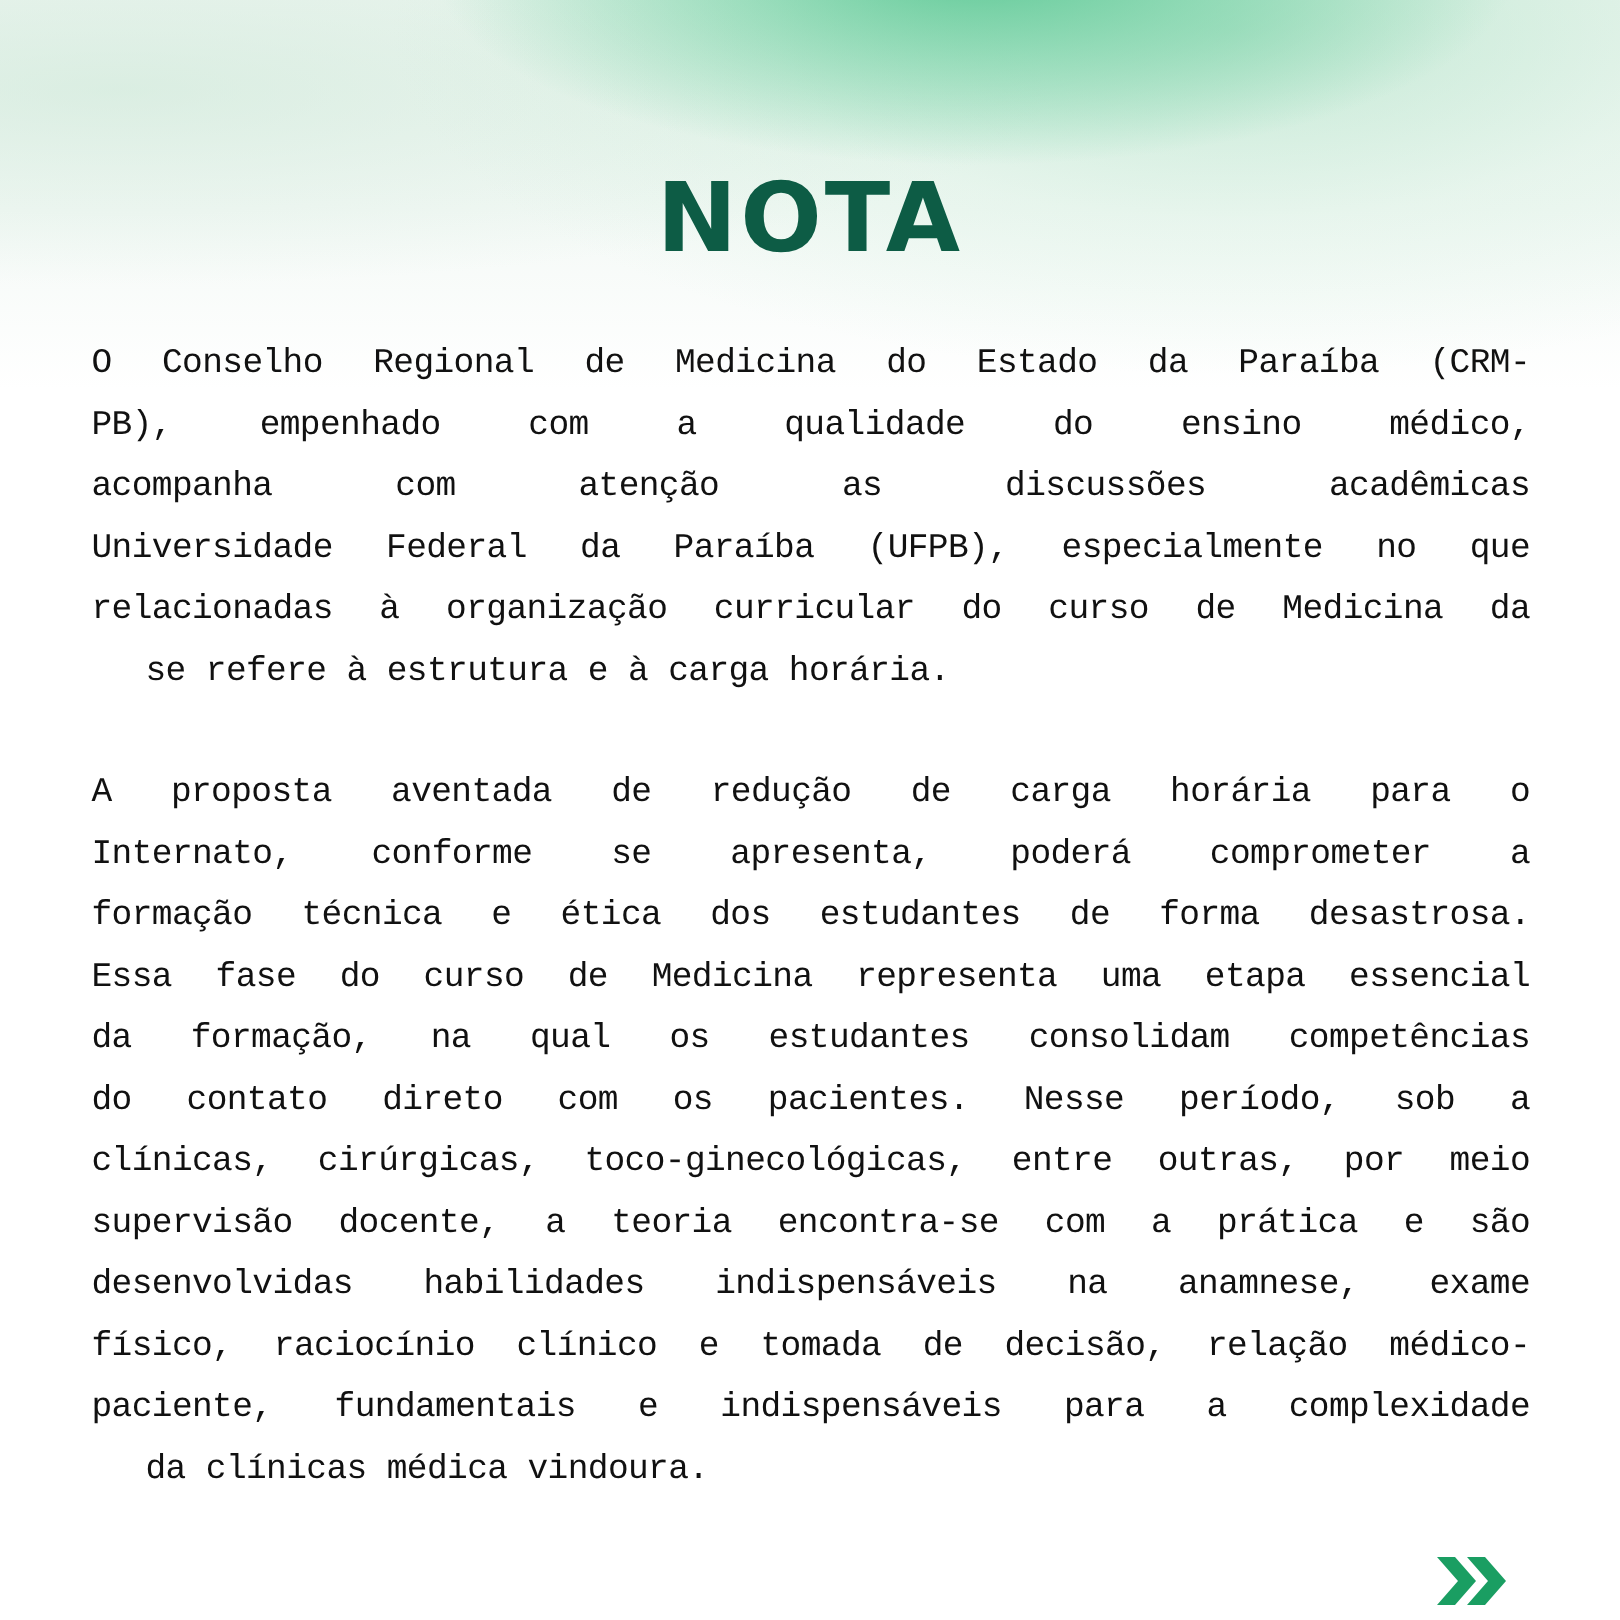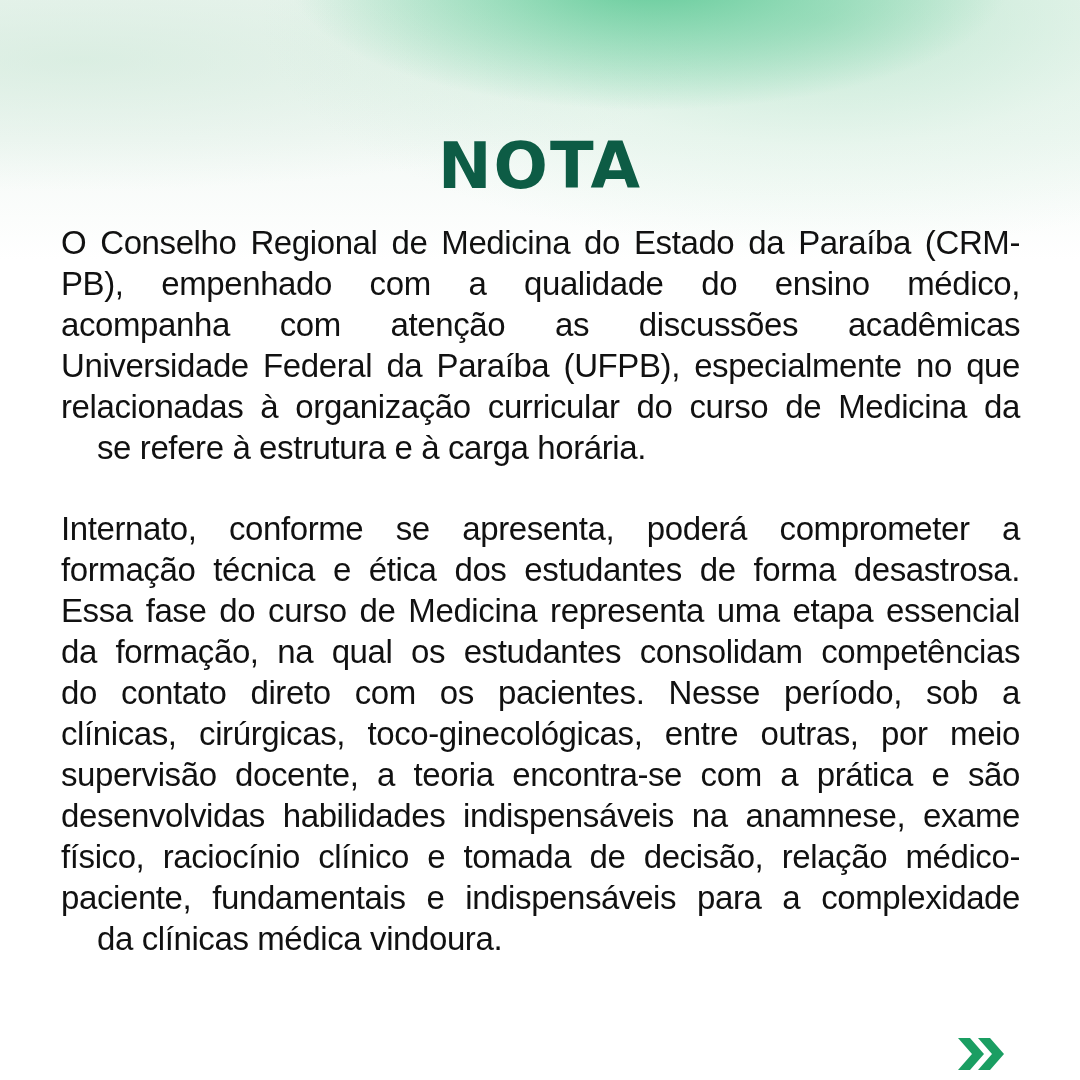--- a/index.html
+++ b/index.html
@@ -26,38 +26,38 @@
     .content {
       position: absolute;
       left: 0;
       top: 0;
       width: 1080px;
       height: 1080px;
     }
     .title {
       position: absolute;
       left: 0;
-      top: 128px;
+      top: 108px;
       width: 1080px;
       text-align: center;
       font-family: "DejaVu Sans", "Liberation Sans", sans-serif;
       font-weight: bold;
       font-size: 64px;
       letter-spacing: 2px;
       color: #0d5c45;
       margin: 0;
       line-height: 76px;
     }
     .para {
       position: absolute;
       left: 61px;
       width: 959px;
       margin: 0;
-      font-family: Liberation Sans, sans-serif;
-      font-size: 33px;
+      font-family: Liberation Mono, monospace;
+      font-size: 23px;
       line-height: 41px;
       color: #111111;
     }
     .line {
       display: block;
       text-align: justify;
       text-align-last: justify;
       white-space: nowrap;
       height: 41px;
       letter-spacing: -0.4px;
@@ -88,20 +88,21 @@
   <div class="para p1">
     <span class="line">O Conselho Regional de Medicina do Estado da Paraíba (CRM-</span>
     <span class="line">PB), empenhado com a qualidade do ensino médico,</span>
     <span class="line">acompanha com atenção as discussões acadêmicas</span>
     <span class="line">Universidade Federal da Paraíba (UFPB), especialmente no que</span>
     <span class="line">relacionadas à organização curricular do curso de Medicina da</span>
     <span class="line last">se refere à estrutura e à carga horária.</span>
   </div>
 
   <div class="para p2">
+    <span class="line">A proposta aventada de redução de carga horária para o</span>
     <span class="line">Internato, conforme se apresenta, poderá comprometer a</span>
     <span class="line">formação técnica e ética dos estudantes de forma desastrosa.</span>
     <span class="line">Essa fase do curso de Medicina representa uma etapa essencial</span>
     <span class="line">da formação, na qual os estudantes consolidam competências</span>
     <span class="line">do contato direto com os pacientes. Nesse período, sob a</span>
     <span class="line">clínicas, cirúrgicas, toco-ginecológicas, entre outras, por meio</span>
     <span class="line">supervisão docente, a teoria encontra-se com a prática e são</span>
     <span class="line">desenvolvidas habilidades indispensáveis na anamnese, exame</span>
     <span class="line">físico, raciocínio clínico e tomada de decisão, relação médico-</span>
     <span class="line">paciente, fundamentais e indispensáveis para a complexidade</span>

